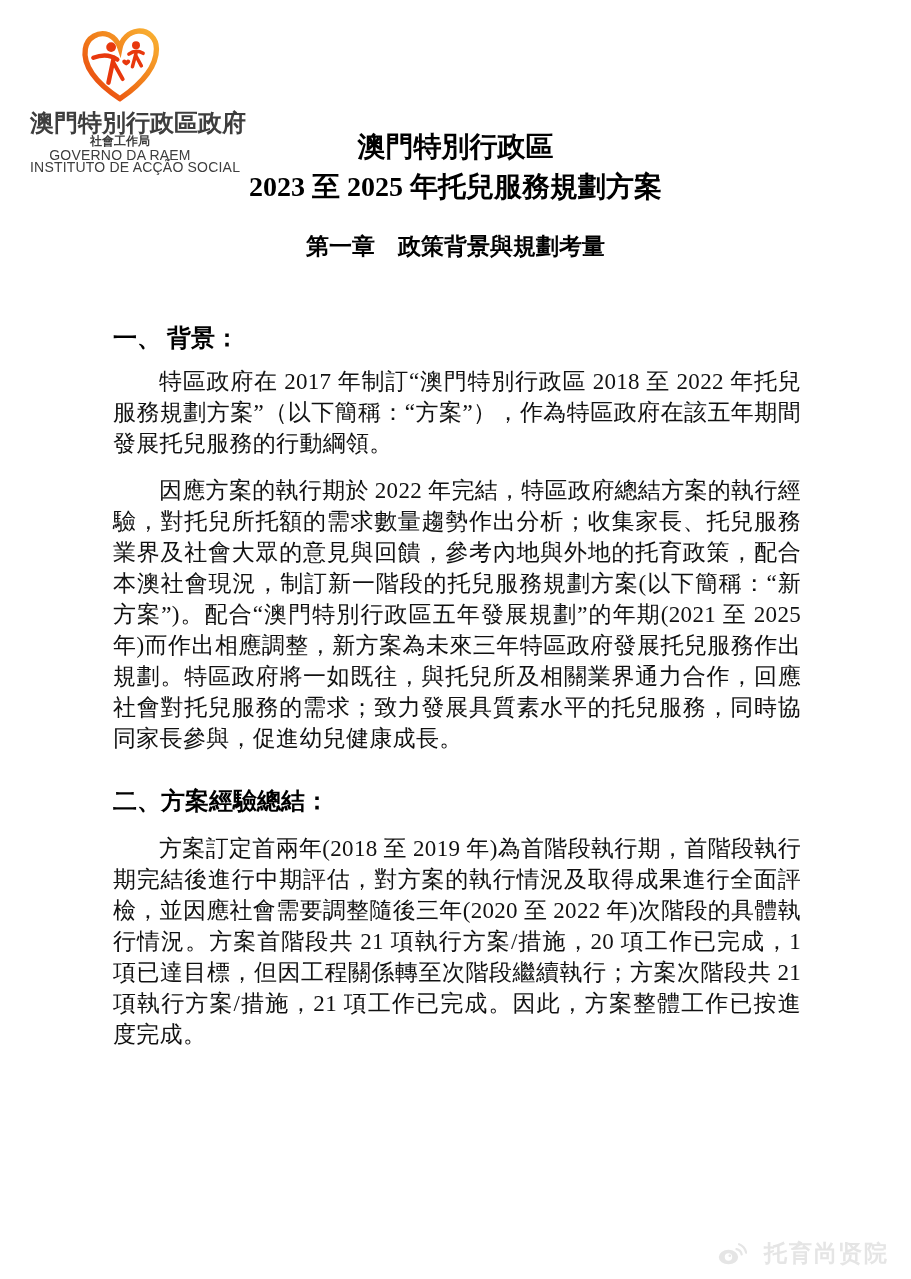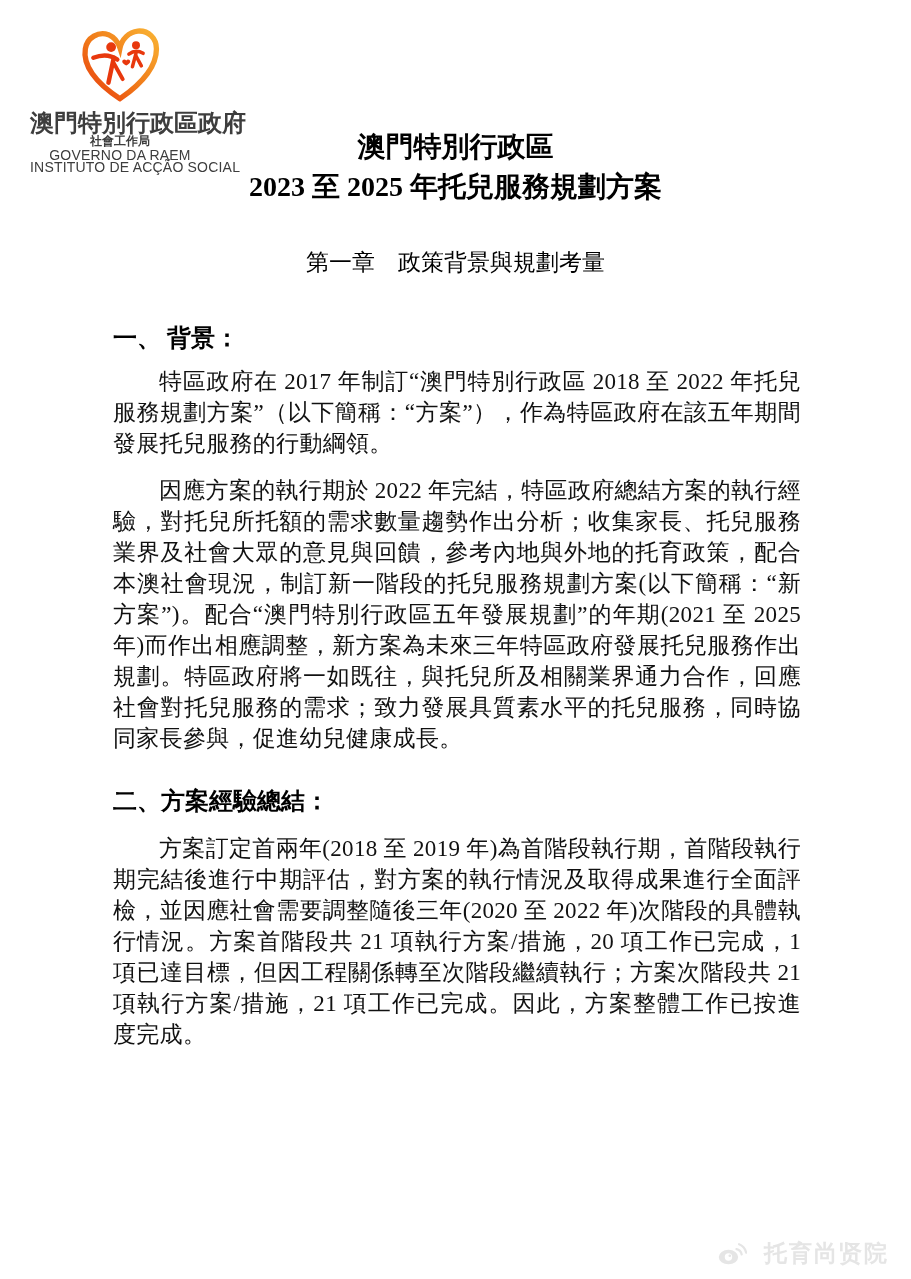--- a/index.html
+++ b/index.html
@@ -59,25 +59,25 @@
     left: 0;
     width: 100%;
     text-align: center;
     font-weight: bold;
     font-size: 28px;
     line-height: 40px;
     color: #000;
   }
   .chapter-heading {
     position: absolute;
-    top: 248px;
+    top: 232px;
     left: 0;
     width: 100%;
     text-align: center;
-    font-weight: normal;
+    font-weight: bold;
     font-size: 23px;
     line-height: 30px;
     color: #000;
   }
 
   
   .sec-heading {
     position: absolute;
     left: 113px;
     width: 688px;

